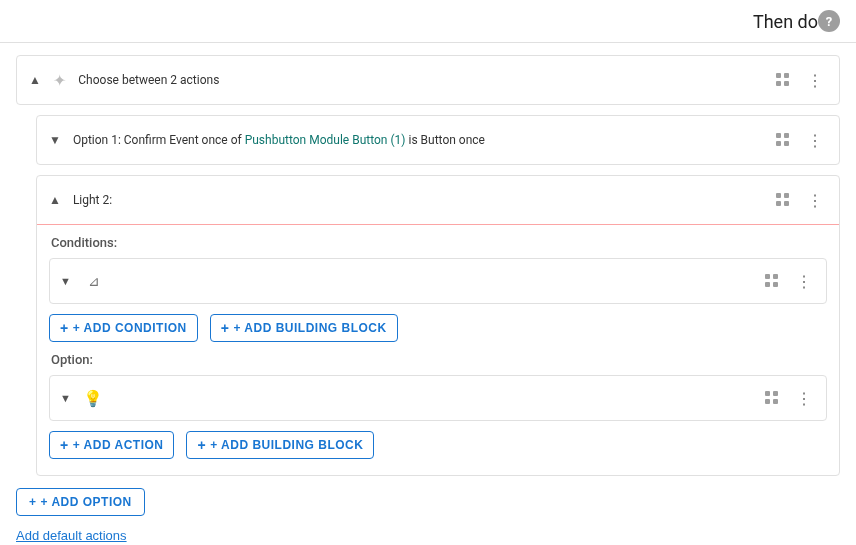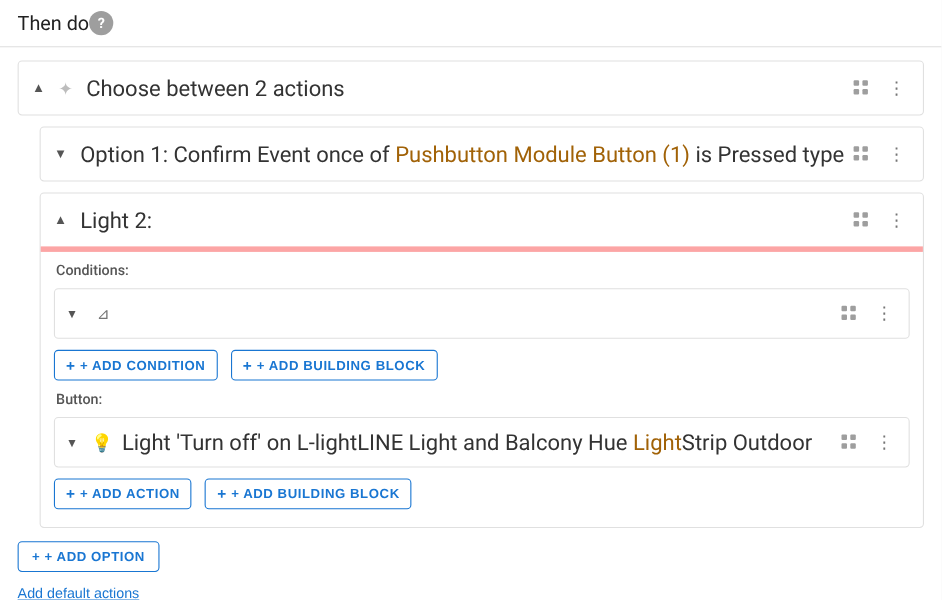--- a/index.html
+++ b/index.html
@@ -15,21 +15,21 @@
       width: 856px;
       min-height: 545px;
       background: #fff;
       padding: 0;
       display: flex;
       flex-direction: column;
     }
     .header {
       display: flex;
       align-items: center;
-      justify-content: flex-start;
+      justify-content: flex-end;
       padding: 10px 16px 10px 16px;
       border-bottom: 1px solid #e0e0e0;
       background: #fff;
     }
     .header-title {
       font-size: 18px;
       font-weight: 400;
       color: #212121;
     }
     .help-icon {
@@ -75,24 +75,24 @@
       margin-right: 4px;
     }
     .drag-icon {
       color: #bdbdbd;
       font-size: 16px;
       margin-right: 4px;
       cursor: grab;
     }
     .row-label {
       color: #333;
-      font-size: 20px;
+      font-size: 12px;
     }
     .row-label .highlight {
-      color: #a16207;
+      color: #0f766e;
     }
     .row-actions {
       display: flex;
       align-items: center;
       gap: 4px;
     }
     .icon-btn {
       width: 28px;
       height: 28px;
       display: flex;
@@ -193,21 +193,21 @@
       border: none;
       padding: 0;
       margin-top: 12px;
       display: block;
     }
     .light-icon {
       color: #757575;
       font-size: 16px;
     }
     .option2-expanded {
-      border-top: 5px solid #fca5a5;
+      border-top: 1px solid #fca5a5;
     }
   </style>
 </head>
 <body>
 
 <div class="page">
 
   <div class="header">
     <span class="header-title">Then do</span>
     <div class="help-icon">?</div>
@@ -236,21 +236,21 @@
           </button>
         </div>
       </div>
     </div>
 
     <div class="section-card" style="margin-left: 20px;">
       <div class="section-row">
         <div class="section-row-main">
           <span class="chevron">▼</span>
           <span class="row-label">
-            <span>Option 1: Confirm Event once of </span><span class="highlight">Pushbutton Module Button (1)</span><span> is Pressed type</span>
+            <span>Option 1: Confirm Event once of </span><span class="highlight">Pushbutton Module Button (1)</span><span> is Button once</span>
           </span>
         </div>
         <div class="row-actions">
           <button class="icon-btn">
             <span style="display:grid;grid-template-columns:1fr 1fr;gap:2px;width:14px;height:14px;">
               <span style="background:#9e9e9e;width:5px;height:5px;border-radius:1px;"></span>
               <span style="background:#9e9e9e;width:5px;height:5px;border-radius:1px;"></span>
               <span style="background:#9e9e9e;width:5px;height:5px;border-radius:1px;"></span>
               <span style="background:#9e9e9e;width:5px;height:5px;border-radius:1px;"></span>
             </span>
@@ -317,30 +317,27 @@
               <span>+ ADD CONDITION</span>
             </button>
             <button class="add-btn">
               <span class="plus">+</span>
               <span>+ ADD BUILDING BLOCK</span>
             </button>
           </div>
         </div>
 
         <div style="margin-top:10px;">
-          <div class="actions-label">Button:</div>
+          <div class="actions-label">Option:</div>
 
           <div class="inner-card">
             <div class="inner-row">
               <div class="inner-row-main">
                 <span class="chevron" style="font-size:11px;">▼</span>
                 <span class="light-icon">💡</span>
-                <span class="row-label">
-                  <span>Light 'Turn off' on L-lightLINE Light and Balcony Hue </span><span class="highlight">Light</span><span>Strip Outdoor</span>
-                </span>
               </div>
               <div class="row-actions">
                 <button class="icon-btn">
                   <span style="display:grid;grid-template-columns:1fr 1fr;gap:2px;width:14px;height:14px;">
                     <span style="background:#9e9e9e;width:5px;height:5px;border-radius:1px;"></span>
                     <span style="background:#9e9e9e;width:5px;height:5px;border-radius:1px;"></span>
                     <span style="background:#9e9e9e;width:5px;height:5px;border-radius:1px;"></span>
                     <span style="background:#9e9e9e;width:5px;height:5px;border-radius:1px;"></span>
                   </span>
                 </button>

